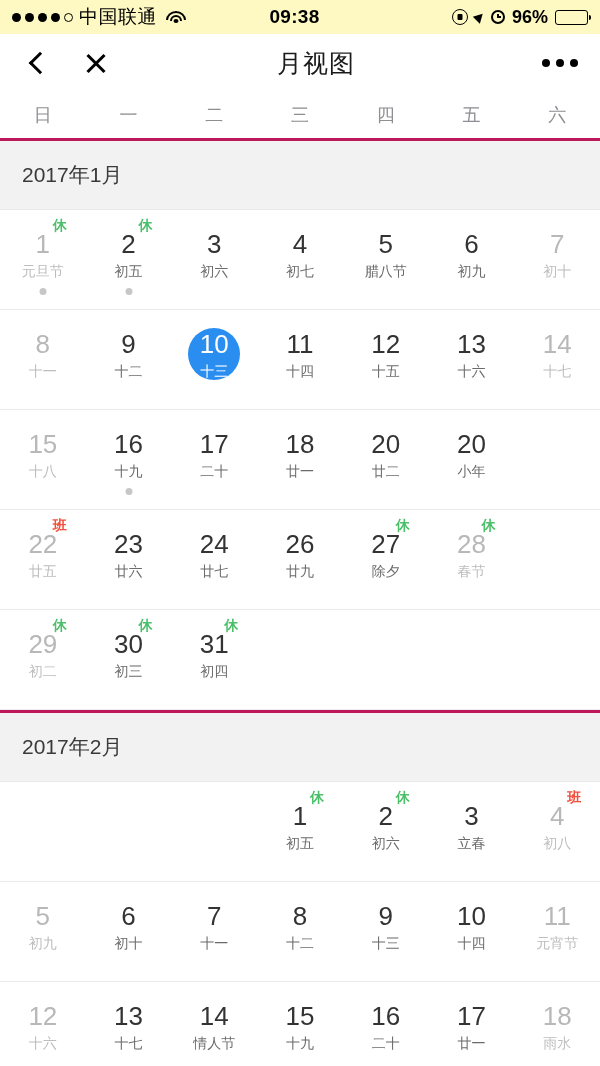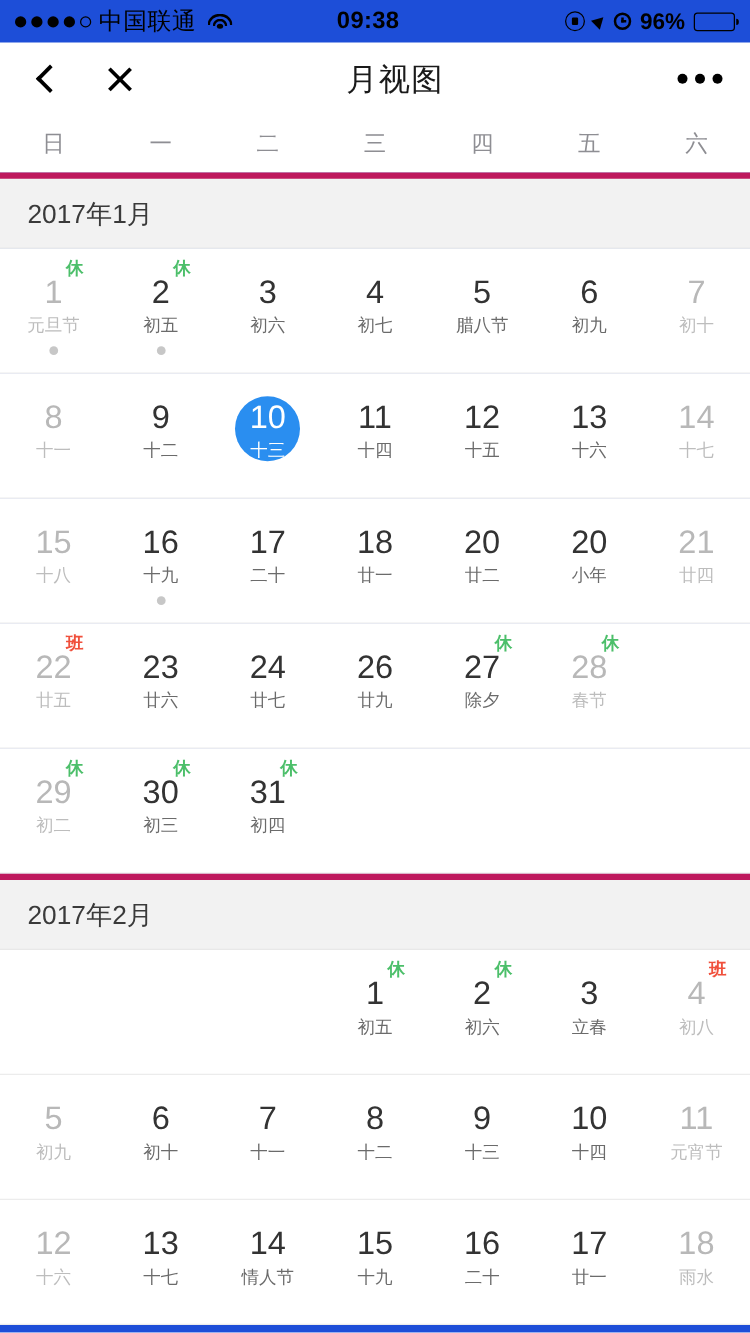--- a/index.html
+++ b/index.html
@@ -3,21 +3,21 @@
 <meta charset="utf-8">
 <style>
   * { box-sizing: border-box; margin: 0; padding: 0; }
   html, body {
     width: 600px; height: 1066px;
     background: #ffffff;
     font-family: "Liberation Sans", "DejaVu Sans", sans-serif;
     -webkit-font-smoothing: antialiased;
     overflow: hidden;
   }
-  .screen { position: relative; width: 600px; height: 1066px; background: #1d4ed8; }
+  .screen { position: relative; width: 600px; height: 1066px; background: #fef9c3; }
 
   
   .statusbar {
     height: 34px; width: 100%;
     display: flex; align-items: center;
     padding: 0 12px;
     font-size: 19px; color: #000;
     position: relative;
   }
   .sb-left { display: flex; align-items: center; gap: 6px; }
@@ -59,22 +59,22 @@
   .nav-close::after  { transform: rotate(-45deg); }
   .nav-title { position: absolute; left: 0; right: 0; text-align: center; font-size: 25px; color: #1a1a1a; letter-spacing: 1px; margin-left: 32px; }
   .nav-more { margin-left: auto; display: flex; gap: 6px; align-items: center; z-index: 2; cursor: pointer; }
   .nav-more span { width: 8px; height: 8px; border-radius: 50%; background: #000; display: block; }
 
   
   .weekdays { display: grid; grid-template-columns: repeat(7, 1fr); height: 46px; align-items: center; background: #fff; }
   .weekdays div { text-align: center; font-size: 18px; color: #8e8e93; }
 
   
-  .month-head { height: 61px; background: #f2f2f2; display: flex; align-items: center; padding-left: 22px;
-                font-size: 21px; color: #3a3a3a; border-top: 5px solid #be185d; border-bottom: 1px solid #e8e8e8; }
+  .month-head { height: 72px; background: #f2f2f2; display: flex; align-items: center; padding-left: 22px;
+                font-size: 21px; color: #3a3a3a; border-top: 3px solid #be185d; border-bottom: 1px solid #e8e8e8; }
   .week { display: grid; grid-template-columns: repeat(7, 1fr); height: 100px; border-bottom: 1px solid #ececec; background: #fff; }
 
   .cell { position: relative; display: flex; flex-direction: column; align-items: center; justify-content: flex-start; padding-top: 18px; }
   .cell-inner { position: relative; width: 52px; height: 52px; display: flex; flex-direction: column;
                 align-items: center; justify-content: center; border-radius: 50%; }
   .cell.sel .cell-inner { background: #2a8ef0; }
   .daynum { font-size: 26px; line-height: 1; color: #333; font-weight: 400; }
   .lunar { font-size: 14px; line-height: 1; margin-top: 7px; color: #6b6b6b; }
   .cell.dim .daynum { color: #b8b8b8; }
   .cell.dim .lunar { color: #bdbdbd; }
@@ -262,26 +262,20 @@
             <span class="daynum">20</span>
             <span class="lunar">廿二</span>
           </div>
         </div>
         <div class="cell">
           <div class="cell-inner">
             <span class="daynum">20</span>
             <span class="lunar">小年</span>
           </div>
         </div>
-        <div class="cell dim">
-          <div class="cell-inner">
-            <span class="daynum">21</span>
-            <span class="lunar">廿四</span>
-          </div>
-        </div>
       </div>
       <div class="week">
         <div class="cell dim">
           <span class="badge work">班</span>
           <div class="cell-inner">
             <span class="daynum">22</span>
             <span class="lunar">廿五</span>
           </div>
         </div>
         <div class="cell">

